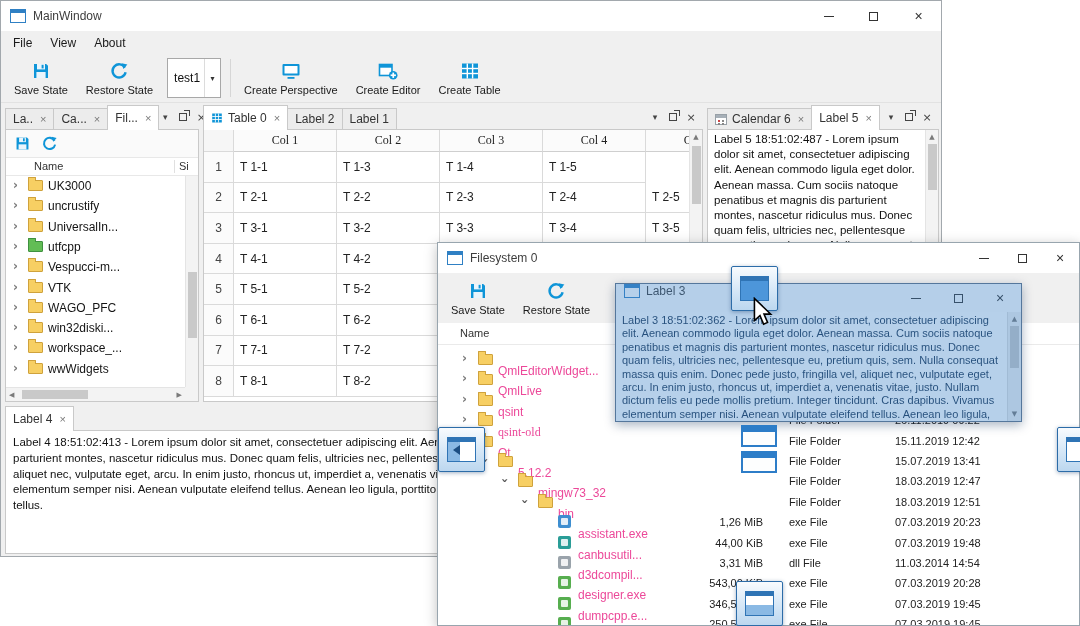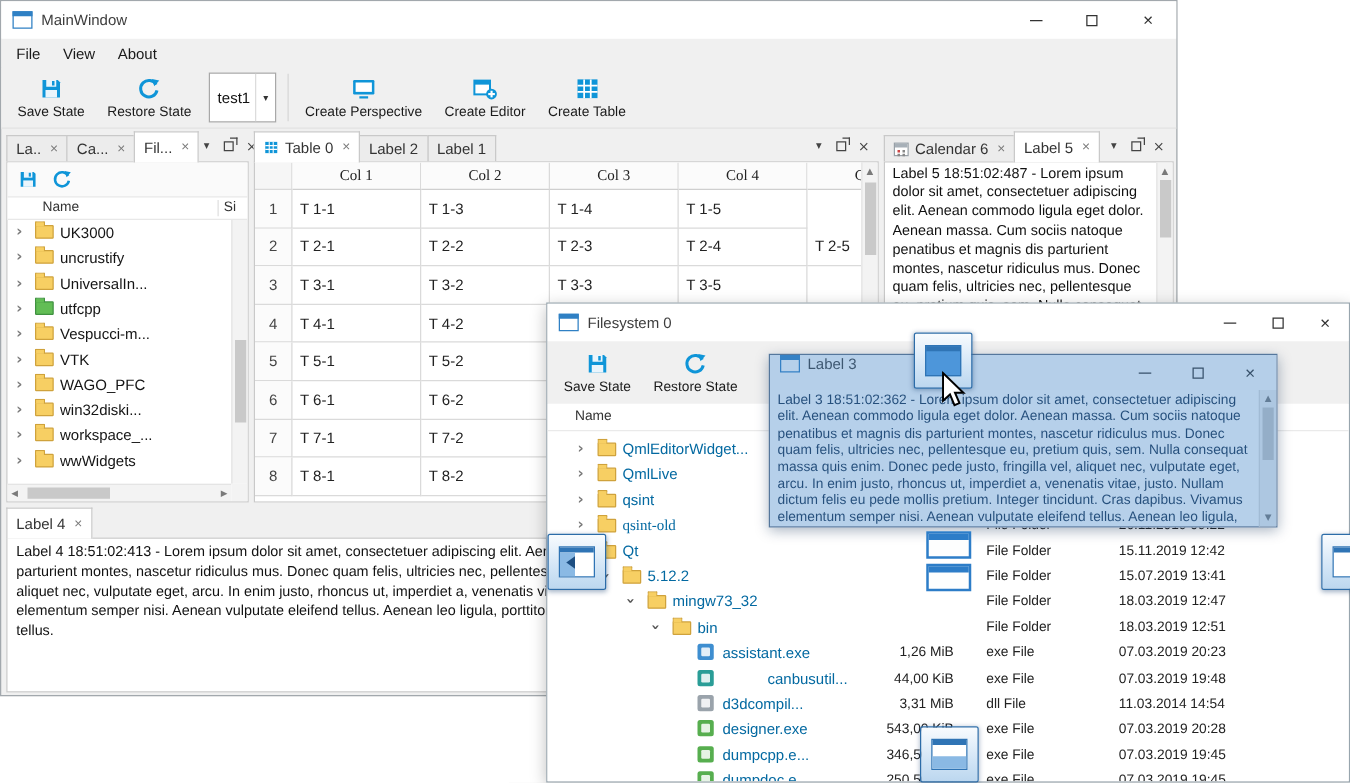--- a/index.html
+++ b/index.html
@@ -99,21 +99,21 @@
 
   
   #fs-window { left:437px; top:242px; width:643px; height:384px; z-index:10; border:1px solid #98a5ae; box-shadow:0 3px 12px rgba(0,0,0,.25); }
   #fs-toolbar { height:50px; display:flex; align-items:center; padding:0 4px; background:#f0f0f0; }
   .fs-body { position:absolute; left:0; right:0; top:80px; bottom:0; background:#fff; overflow:hidden; }
   .fs-header { position:relative; height:22px; border-bottom:1px solid #eaeaea; font-size:11px; color:#333; }
   .fs-hname { position:absolute; left:22px; top:4px; }
   #fs-rows { position:absolute; left:0; right:0; top:26px; bottom:0; overflow:hidden; }
   .fsrow { position:absolute; left:0; right:0; height:20.4px; }
   .fsrow .chev { position:absolute; top:3px; }
-  .fsname { position:absolute; top:3px; font-size:12px; color:#0369a1; white-space:nowrap; }
+  .fsname { position:absolute; top:15px; font-size:12px; color:#ec4899; white-space:nowrap; }
   .fico { position:absolute; width:13px; height:13px; border-radius:2px; top:3px; }
   .fico::after { content:""; position:absolute; left:3px; right:3px; top:3px; bottom:3px; background:rgba(255,255,255,.85); border-radius:1px; }
   .fico.exe-blue { background:#3e8ed0; } .fico.exe-teal { background:#2a9d97; }
   .fico.dll-gray { background:#9aa3ab; } .fico.exe-green { background:#57ae4f; }
   .fs-size { position:absolute; top:4px; left:230px; width:95px; text-align:right; font-size:11px; color:#222; }
   .fs-type { position:absolute; top:4px; left:351px; font-size:11px; color:#222; }
   .fs-date { position:absolute; top:4px; left:457px; font-size:11px; color:#222; }
 
   
   #drag-window { position:absolute; left:615px; top:283px; width:407px; height:139px; z-index:20; border:1px solid #55779c; background:#fff; box-shadow:0 3px 10px rgba(10,40,80,.35); }
@@ -398,20 +398,21 @@
               <div class="tcell tc-val">T 2-2</div>
               <div class="tcell tc-val">T 2-3</div>
               <div class="tcell tc-val">T 2-4</div>
               <div class="tcell tc-val">T 2-5</div>
             </div>
             <div class="trow">
               <div class="tcell tc-num">3</div>
               <div class="tcell tc-val">T 3-1</div>
               <div class="tcell tc-val">T 3-2</div>
               <div class="tcell tc-val">T 3-3</div>
+              <div class="tcell tc-val">T 3-4</div>
               <div class="tcell tc-val">T 3-5</div>
             </div>
             <div class="trow">
               <div class="tcell tc-num">4</div>
               <div class="tcell tc-val">T 4-1</div>
               <div class="tcell tc-val">T 4-2</div>
               <div class="tcell tc-val">T 4-3</div>
               <div class="tcell tc-val">T 4-4</div>
               <div class="tcell tc-val">T 4-5</div>
             </div>
@@ -598,21 +599,21 @@
         </div>
         <div class="fsrow" style="top: 163.2px;">
           <span class="fico exe-blue" style="left: 120px;"></span>
           <span class="fsname" style="left: 140px;">assistant.exe</span>
           <span class="fs-size">1,26 MiB</span>
           <span class="fs-type">exe File</span>
           <span class="fs-date">07.03.2019 20:23</span>
         </div>
         <div class="fsrow" style="top: 183.6px;">
           <span class="fico exe-teal" style="left: 120px;"></span>
-          <span class="fsname" style="left: 140px; margin-left: 36px;">canbusutil...</span>
+          <span class="fsname" style="left: 140px;">canbusutil...</span>
           <span class="fs-size">44,00 KiB</span>
           <span class="fs-type">exe File</span>
           <span class="fs-date">07.03.2019 19:48</span>
         </div>
         <div class="fsrow" style="top: 204px;">
           <span class="fico dll-gray" style="left: 120px;"></span>
           <span class="fsname" style="left: 140px;">d3dcompil...</span>
           <span class="fs-size">3,31 MiB</span>
           <span class="fs-type">dll File</span>
           <span class="fs-date">11.03.2014 14:54</span>

